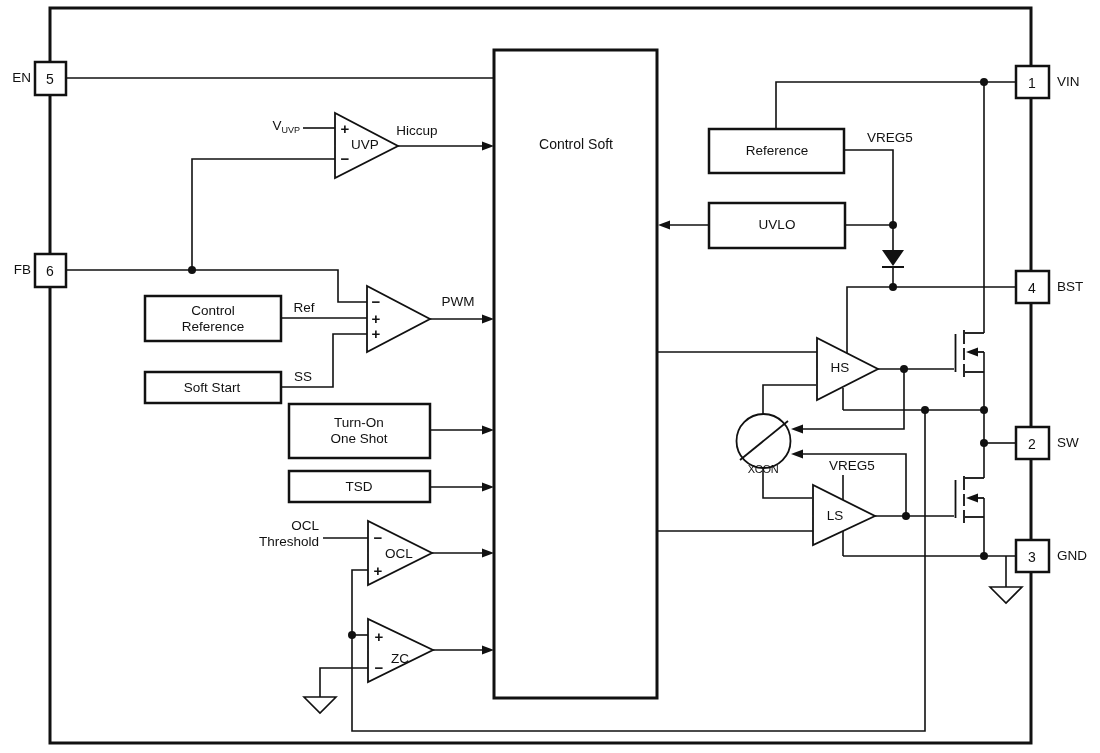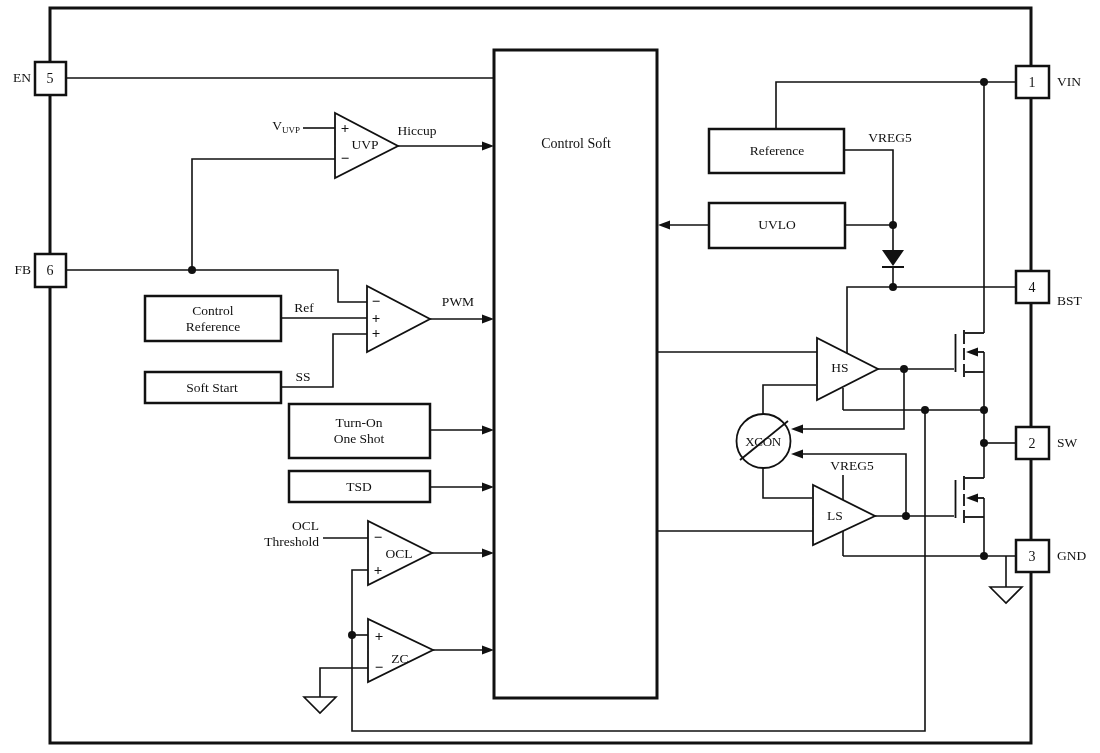--- a/index.html
+++ b/index.html
@@ -1,24 +1,24 @@
 <!DOCTYPE html>
 <html><head>
 <meta charset="utf-8">
 <style>
   html,body{margin:0;padding:0;background:#fff;}
   #stage{position:relative;width:1100px;height:753px;background:#fff;
-         font-family:Liberation Serif, serif;color:#111;overflow:hidden;border-radius:14px;}
+         font-family:Liberation Sans, sans-serif;color:#111;overflow:hidden;border-radius:14px;}
   #art{position:absolute;left:0;top:0;}
   .lbl{position:absolute;font-size:13.5px;line-height:1;white-space:nowrap;
        transform:translate(-50%,-50%);color:#111;}
   .la-left{transform:translate(0,-50%);}
   .la-right{transform:translate(-100%,-50%);}
   .big{font-size:14px;}
-  .small{font-size:13px;letter-spacing:-0.3px;}
+  .small{font-size:11px;letter-spacing:-0.3px;margin-top:28px;}
   .sign{font-size:15px;font-weight:bold;}
   .sub{font-size:9px;vertical-align:-3px;}
 </style>
 </head>
 <body>
 
 <div id="stage">
 
   <svg id="art" width="1100" height="753" viewBox="0 0 1100 753">
 
@@ -150,21 +150,21 @@
   </svg>
 
   <span class="lbl la-right" style="left:31px;top:78px">EN</span>
   <span class="lbl big" style="left:50px;top:79px">5</span>
   <span class="lbl la-right" style="left:31px;top:270px">FB</span>
   <span class="lbl big" style="left:50px;top:271px">6</span>
 
   <span class="lbl big" style="left:1032px;top:83px">1</span>
   <span class="lbl la-left" style="left:1057px;top:82px">VIN</span>
   <span class="lbl big" style="left:1032px;top:288px">4</span>
-  <span class="lbl la-left" style="left:1057px;top:301px">BST</span>
+  <span class="lbl la-left" style="left:1057px;top:287px">BST</span>
   <span class="lbl big" style="left:1032px;top:444px">2</span>
   <span class="lbl la-left" style="left:1057px;top:443px">SW</span>
   <span class="lbl big" style="left:1032px;top:557px">3</span>
   <span class="lbl la-left" style="left:1057px;top:556px">GND</span>
 
   <span class="lbl big" style="left:576px;top:144px">Control Soft</span>
   <span class="lbl" style="left:213px;top:311px">Control</span>
   <span class="lbl" style="left:213px;top:327px">Reference</span>
   <span class="lbl" style="left:212px;top:388px">Soft Start</span>
   <span class="lbl" style="left:359px;top:423px">Turn-On</span>

